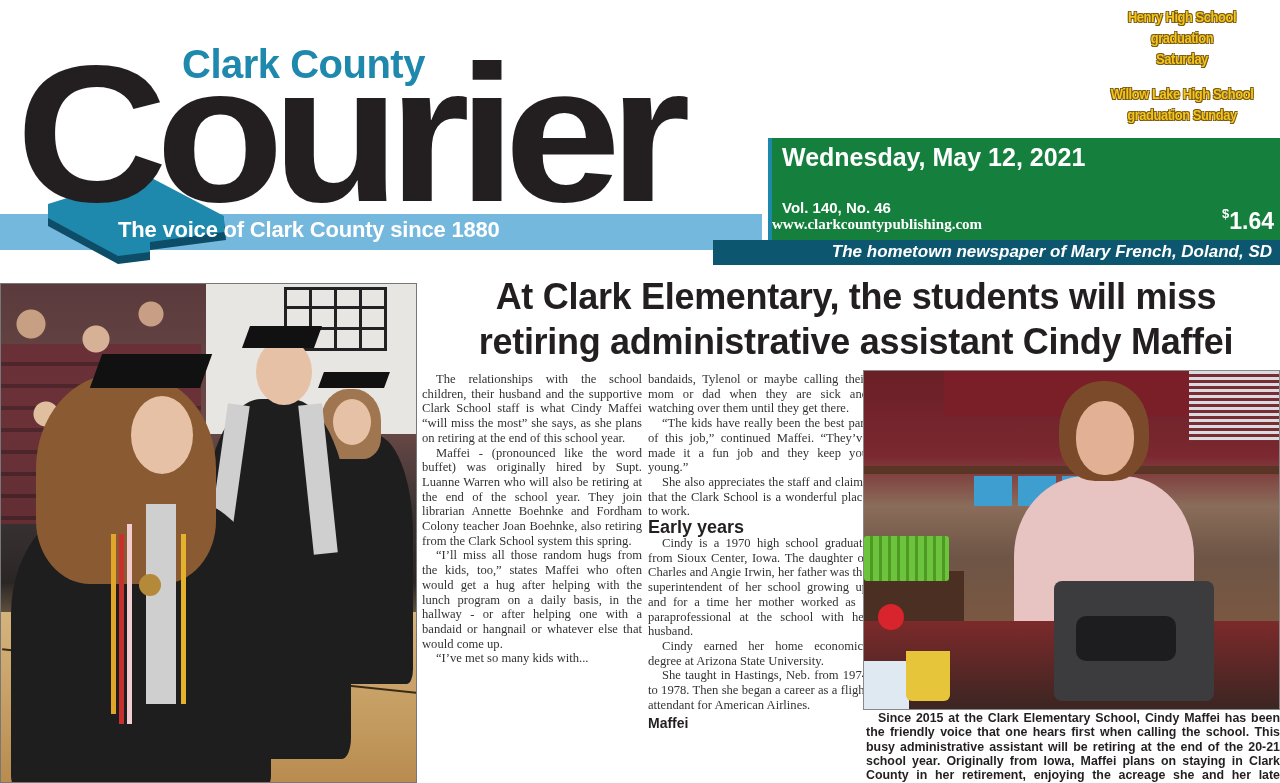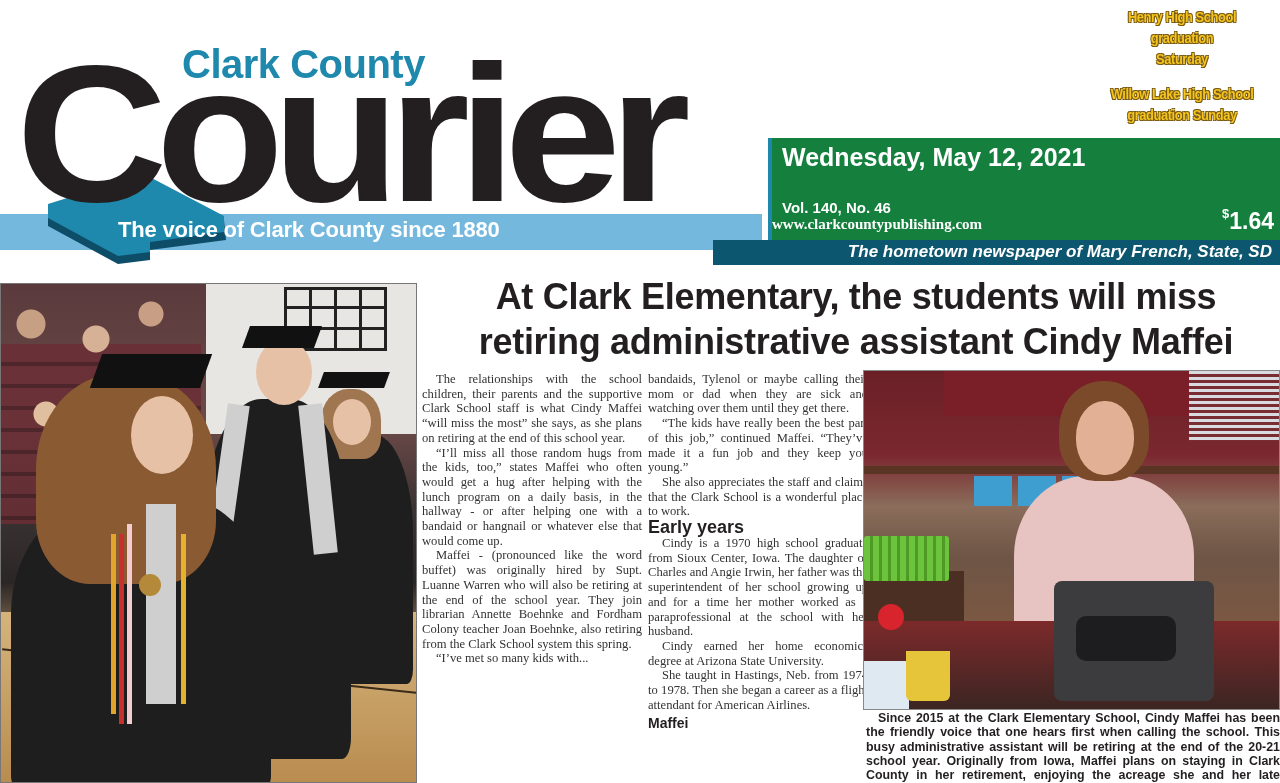--- a/index.html
+++ b/index.html
@@ -113,21 +113,21 @@
   </div>
 
   <div class="info-stub"></div>
   <div class="info-box">
     <div class="info-date">Wednesday, May 12, 2021</div>
     <div class="info-vol">Vol. 140, No. 46</div>
     <div class="info-url">www.clarkcountypublishing.com</div>
     <div class="info-price"><sup>$</sup><span>1.64</span></div>
   </div>
   <div class="hometown-bar">
-    <div class="hometown">The hometown newspaper of  Mary French, State, SD</div>
+    <div class="hometown">The hometown newspaper of  Mary French, Doland, SD</div>
   </div>
 </header>
 
 <figure class="grad-photo">
   <div class="gp-bleach"></div>
   <div class="gp-wall"></div>
   <div class="gp-window"></div>
   <div class="gp-crowd"></div>
   <div class="gp-floor"></div>
   <div class="gp-line"></div>
@@ -151,23 +151,23 @@
   <div class="gp-cord" style="left:110px;top:250px;height:180px;background:#e2a52b;"></div>
   <div class="gp-cord" style="left:118px;top:250px;height:190px;background:#c6302d;"></div>
   <div class="gp-cord" style="left:126px;top:240px;height:200px;background:#f0ced2;"></div>
   <div class="gp-cord" style="left:180px;top:250px;height:170px;background:#e5b22c;"></div>
   <div style="position:absolute;left:138px;top:290px;width:22px;height:22px;border-radius:50%;background:#b48a3a;"></div>
 </figure>
 
 <h1 class="headline">At Clark Elementary, the students will miss retiring administrative assistant Cindy Maffei</h1>
 
 <div class="col col1">
-  <p>The relationships with the school children, their parents and the supportive Clark School staff is what Cindy Maffei “will miss the most” she says, as she plans on retiring at the end of this school year.</p>
+  <p>The relationships with the school children, their husband and the supportive Clark School staff is what Cindy Maffei “will miss the most” she says, as she plans on retiring at the end of this school year.</p>
+  <p>Maffei - (pronounced like the word buffet) was originally hired by Supt. Luanne Warren who will also be retiring at the end of the school year.  They join librarian Annette Boehnke and Fordham Colony teacher Joan Boehnke, also retiring from the Clark School system this spring.</p>
   <p>“I’ll miss all those random hugs from the kids, too,” states Maffei who often would get a hug after helping with the lunch program on a daily basis, in the hallway - or after helping one with a bandaid or hangnail or whatever else that would come up.</p>
-  <p>Maffei - (pronounced like the word buffet) was originally hired by Supt. Luanne Warren who will also be retiring at the end of the school year.  They join librarian Annette Boehnke and Fordham Colony teacher Joan Boehnke, also retiring from the Clark School system this spring.</p>
   <p>“I’ve met so many kids with...</p>
 </div>
 
 <div class="col col2">
   <p style="text-indent:0">bandaids, Tylenol or maybe calling their mom or dad when they are sick and watching over them until they get there.</p>
   <p>“The kids have really been the best part of this job,” continued Maffei.  “They’ve made it a fun job and they keep you young.”</p>
   <p>She also appreciates the staff and claims that the Clark School is a wonderful place to work.</p>
   <p class="subhead">Early years</p>
   <p>Cindy is a 1970 high school graduate from Sioux Center, Iowa.  The daughter of Charles and Angie Irwin, her father was the superintendent of her school growing up and for a time her mother worked as a paraprofessional at the school with her husband.</p>
   <p>Cindy earned her home economics degree at Arizona State University.</p>

